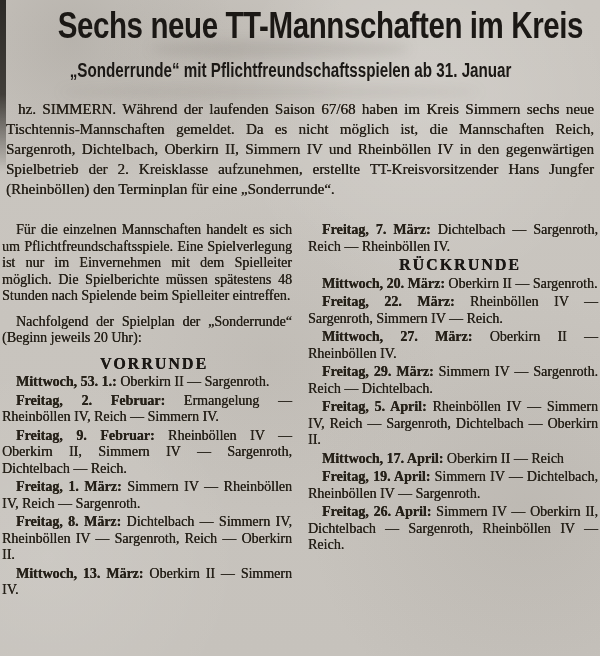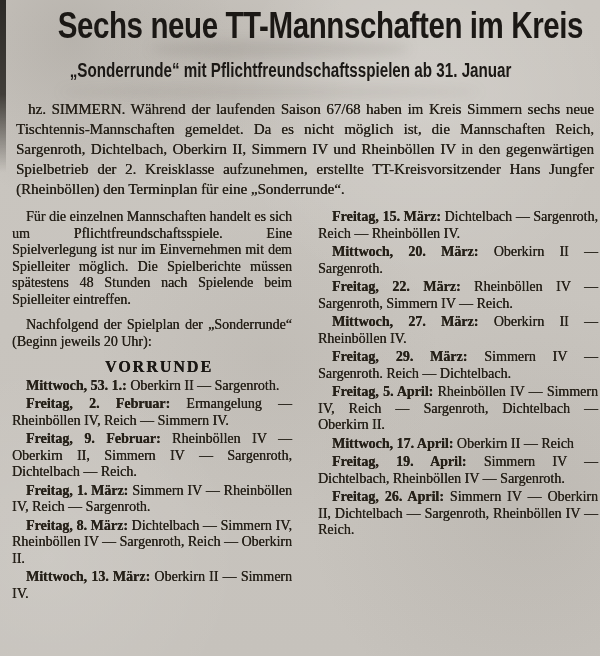--- a/index.html
+++ b/index.html
@@ -14,21 +14,21 @@
     color:var(--ink);
     background:
       radial-gradient(circle at 12% 6%, rgba(110,104,96,.20), transparent 20%),
       radial-gradient(circle at 70% 16%, rgba(255,255,255,.15), transparent 28%),
       radial-gradient(circle at 38% 9%, rgba(120,113,104,.14), transparent 18%),
       radial-gradient(circle at 45% 55%, rgba(128,121,112,.10), transparent 35%),
       radial-gradient(circle at 88% 78%, rgba(122,116,108,.12), transparent 30%),
       radial-gradient(circle at 8% 85%, rgba(255,255,255,.10), transparent 25%),
       linear-gradient(var(--paper), #c6c2bc);
   }
-  .ink{ text-shadow:0.25px 0 0 currentColor;padding-left:10px; }
+  .ink{ text-shadow:0.25px 0 0 currentColor; }
   .scan-edge{
     position:absolute;left:0;top:0;width:6px;height:172px;z-index:3;
     background:linear-gradient(180deg,#2c2a27 0%,#413e39 55%,rgba(65,62,57,0) 100%);
     filter:blur(.4px);
   }
   .stain{position:absolute;border-radius:50%;filter:blur(6px);z-index:0;}
   .stain.s1{left:150px;top:40px;width:260px;height:18px;background:rgba(105,99,91,.16);}
   .stain.s2{left:60px;top:86px;width:420px;height:12px;background:rgba(108,102,94,.12);}
   .content{position:relative;z-index:1;}
 
@@ -45,21 +45,21 @@
     font-family:"Liberation Sans", sans-serif;font-weight:bold;
     font-size:20px;color:var(--head-ink);
     transform:scaleX(.76);transform-origin:center;
   }
 
   .intro{
     margin:15px 6px 0 6px;
     font-size:15px;line-height:20px;text-align:justify;text-indent:12px;
   }
 
-  .columns{display:flex;gap:16px;margin-top:10px;padding:0 2px;}
+  .columns{display:flex;gap:16px;margin-top:23px;padding:0 2px;}
   .col{width:291px;font-size:14px;line-height:16.5px;text-align:justify;}
   .col p{margin:0 0 2px;text-indent:14px;}
   .col p.para{margin-bottom:9px;}
   .entry{margin-bottom:2px;}
   .entry b{font-weight:bold;}
   .col .closing{margin-top:6px;}
   .section-title{
     text-align:center;font-weight:bold;font-size:16px;letter-spacing:2px;
     margin:11px 0 9px;text-indent:0;color:var(--head-ink);
   }
@@ -90,22 +90,23 @@
           <p class="entry"><b>Freitag, 2. Februar:</b> <span>Ermangelung — Rheinböllen IV, Reich — Simmern IV.</span></p>
           <p class="entry"><b>Freitag, 9. Februar:</b> <span>Rheinböllen IV — Oberkirn II, Simmern IV — Sargenroth, Dichtelbach — Reich.</span></p>
           <p class="entry"><b>Freitag, 1. März:</b> <span>Simmern IV — Rheinböllen IV, Reich — Sargenroth.</span></p>
           <p class="entry"><b>Freitag, 8. März:</b> <span>Dichtelbach — Simmern IV, Rheinböllen IV — Sargenroth, Reich — Oberkirn II.</span></p>
           <p class="entry"><b>Mittwoch, 13. März:</b> <span>Oberkirn II — Simmern IV.</span></p>
         </div>
     </div>
 
     <div class="col ink">
       <div id="right-entries-top">
-          <p class="entry"><b>Freitag, 15. März:</b> <span>Dichtelbach — Sargenroth, Reich — Rheinböllen IV.</span></p>
+          <p class="entry"><b>Freitag, 7. März:</b> <span>Dichtelbach — Sargenroth, Reich — Rheinböllen IV.</span></p>
         </div>
+      <p class="section-title">RÜCKRUNDE</p>
       <div id="right-entries">
           <p class="entry"><b>Mittwoch, 20. März:</b> <span>Oberkirn II — Sargenroth.</span></p>
           <p class="entry"><b>Freitag, 22. März:</b> <span>Rheinböllen IV — Sargenroth, Simmern IV — Reich.</span></p>
           <p class="entry"><b>Mittwoch, 27. März:</b> <span>Oberkirn II — Rheinböllen IV.</span></p>
           <p class="entry"><b>Freitag, 29. März:</b> <span>Simmern IV — Sargenroth. Reich — Dichtelbach.</span></p>
           <p class="entry"><b>Freitag, 5. April:</b> <span>Rheinböllen IV — Simmern IV, Reich — Sargenroth, Dichtelbach — Oberkirn II.</span></p>
           <p class="entry"><b>Mittwoch, 17. April:</b> <span>Oberkirn II — Reich</span></p>
           <p class="entry"><b>Freitag, 19. April:</b> <span>Simmern IV — Dichtelbach, Rheinböllen IV — Sargenroth.</span></p>
           <p class="entry"><b>Freitag, 26. April:</b> <span>Simmern IV — Oberkirn II, Dichtelbach — Sargenroth, Rheinböllen IV — Reich.</span></p>
         </div>

